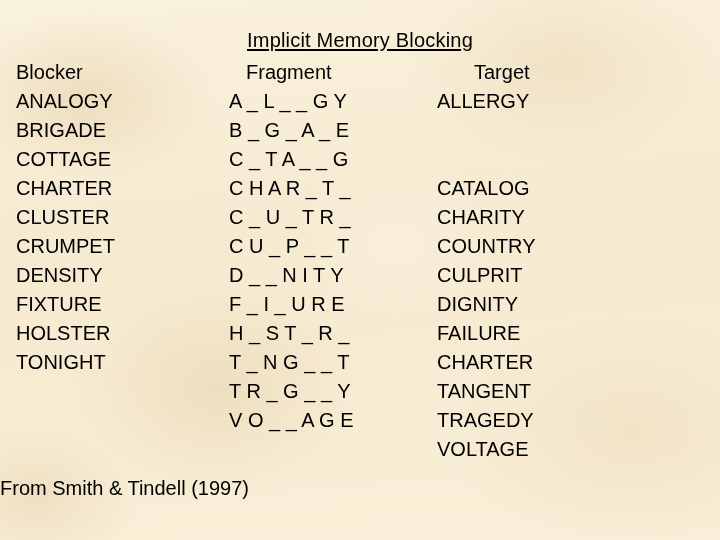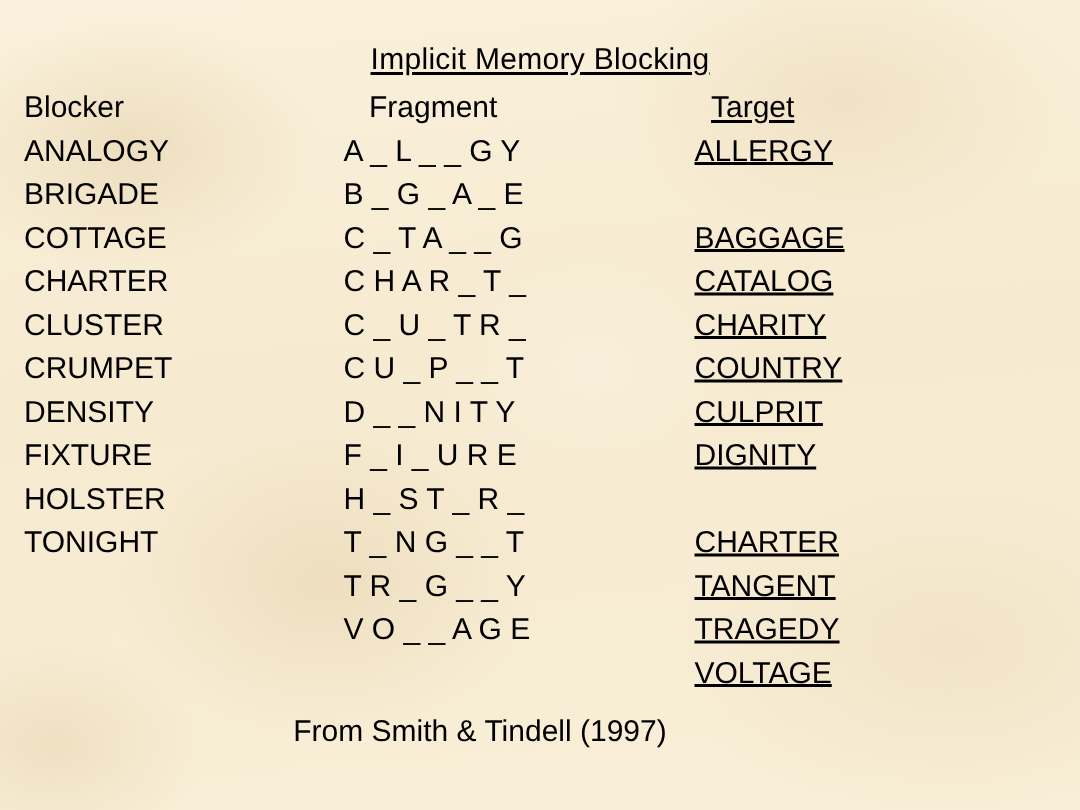--- a/index.html
+++ b/index.html
@@ -60,34 +60,33 @@
 
   .cell {
     position: absolute;
     top: 0;
     font-size: 20px;
     white-space: pre;
   }
 
   .col-blocker  { left: 16px; }
   .col-fragment { left: 229px; }
-  .col-target   { left: 463px; text-decoration: underline; }
+  .col-target   { left: 437px; }
 
   .head .cell {
     text-underline-offset: 2px;
   }
   .head .col-fragment { left: 246px; }
   .head .col-target   { left: 474px; }
 
   #footer {
     position: absolute;
     top: 476px;
     left: 0;
     width: 640px;
-    text-align: center;
     font-size: 20px;
     line-height: 24px;
     white-space: nowrap;
   }
 </style>
 </head>
 <body>
 
 <div id="slide">
 
@@ -109,21 +108,20 @@
 
     <div class="row">
       <span class="cell col-blocker">BRIGADE</span>
       <span class="cell col-fragment">B _ G _ A _ E</span>
       <span class="cell col-target"></span>
     </div>
 
     <div class="row">
       <span class="cell col-blocker">COTTAGE</span>
       <span class="cell col-fragment">C _ T A _ _ G</span>
-      <span class="cell col-target">BAGGAGE</span>
     </div>
 
     <div class="row">
       <span class="cell col-blocker">CHARTER</span>
       <span class="cell col-fragment">C H A R _ T _</span>
       <span class="cell col-target">CATALOG</span>
     </div>
 
     <div class="row">
       <span class="cell col-blocker">CLUSTER</span>
@@ -145,20 +143,21 @@
 
     <div class="row">
       <span class="cell col-blocker">FIXTURE</span>
       <span class="cell col-fragment">F _ I _ U R E</span>
       <span class="cell col-target">DIGNITY</span>
     </div>
 
     <div class="row">
       <span class="cell col-blocker">HOLSTER</span>
       <span class="cell col-fragment">H _ S T _ R _</span>
+      <span class="cell col-target">FAILURE</span>
     </div>
 
     <div class="row">
       <span class="cell col-blocker">TONIGHT</span>
       <span class="cell col-fragment">T _ N G _ _ T</span>
       <span class="cell col-target">CHARTER</span>
     </div>
 
     <div class="row">
       <span class="cell col-fragment">T R _ G _ _ Y</span>

